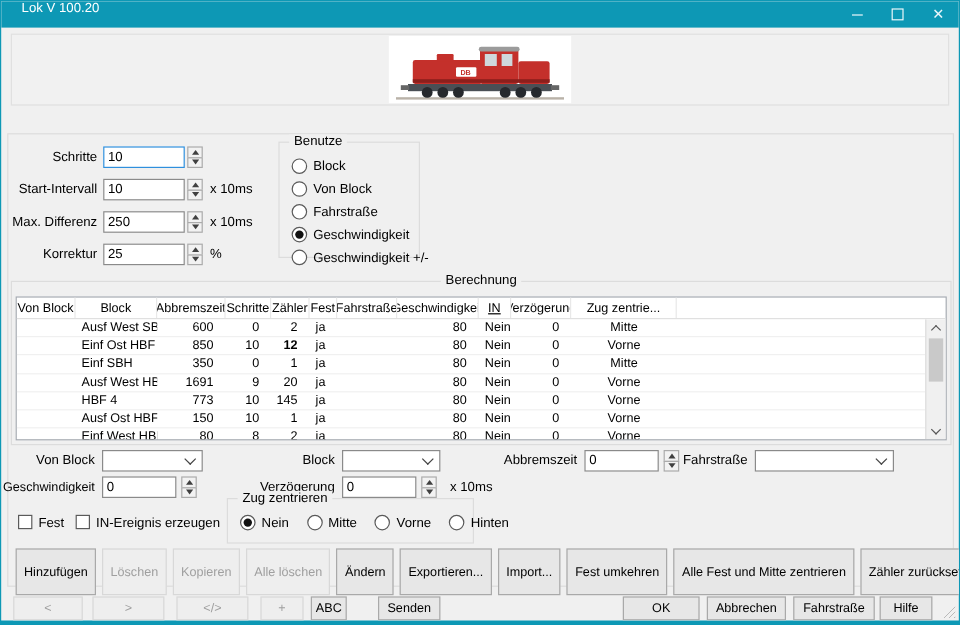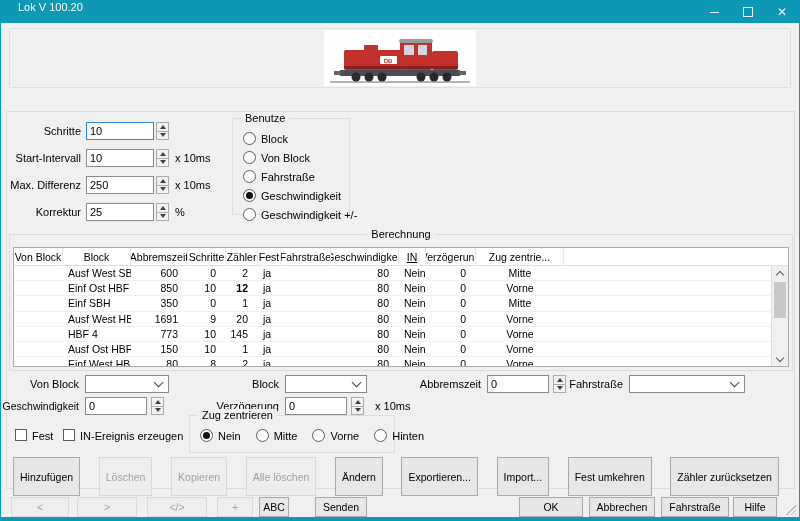--- a/index.html
+++ b/index.html
@@ -418,20 +418,21 @@
 
   <div class="actionrow" id="actions">
       <div class="btn">Hinzufügen</div>
       <div class="btn disabled">Löschen</div>
       <div class="btn disabled">Kopieren</div>
       <div class="btn disabled">Alle löschen</div>
       <div class="btn">Ändern</div>
       <div class="btn">Exportieren...</div>
       <div class="btn">Import...</div>
       <div class="btn">Fest umkehren</div>
+      <div class="btn">Alle Fest und Mitte zentrieren</div>
       <div class="btn">Zähler zurücksetzen</div>
     </div>
 
   <div id="bottombar">
       <div class="btn bbtn disabled" style="left: 10px; width: 58px;">&lt;</div>
       <div class="btn bbtn disabled" style="left: 76px; width: 60px;">&gt;</div>
       <div class="btn bbtn disabled" style="left: 146px; width: 60px;">&lt;/&gt;</div>
       <div class="btn bbtn disabled" style="left: 216px; width: 36px;">+</div>
       <div class="btn bbtn" style="left: 258px; width: 30px;">ABC</div>
       <div class="btn bbtn" style="left: 314px; width: 52px;">Senden</div>

